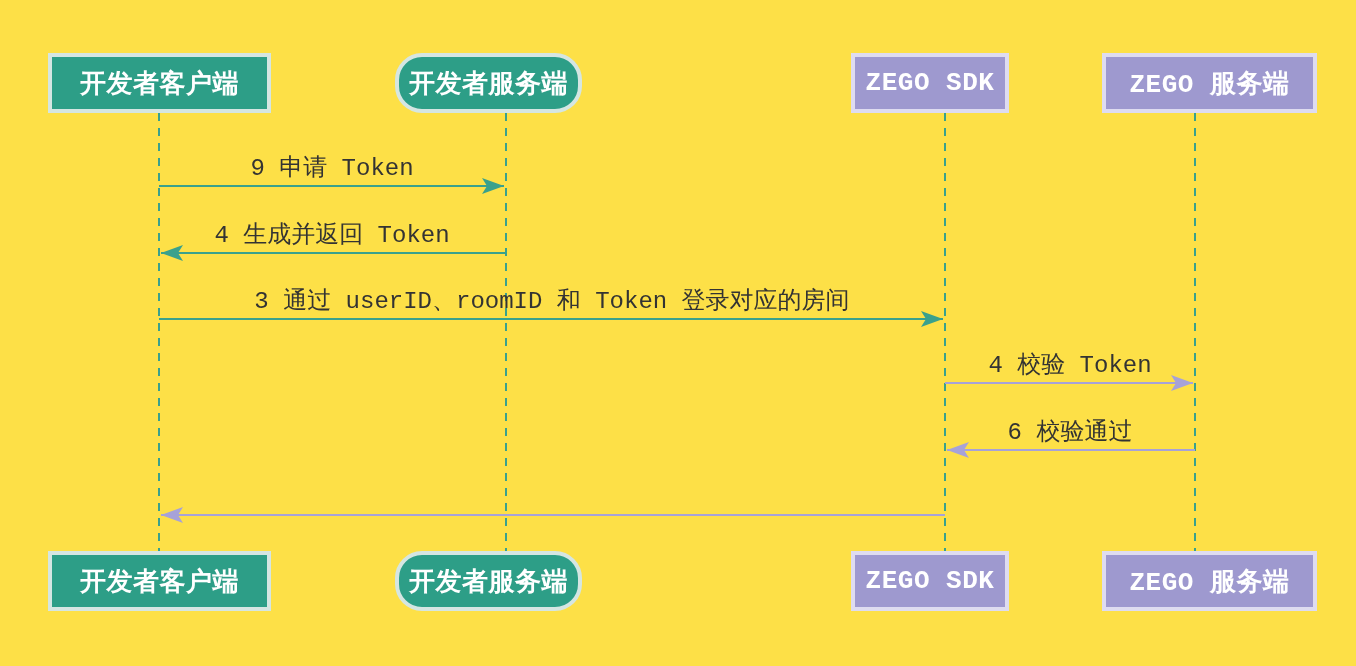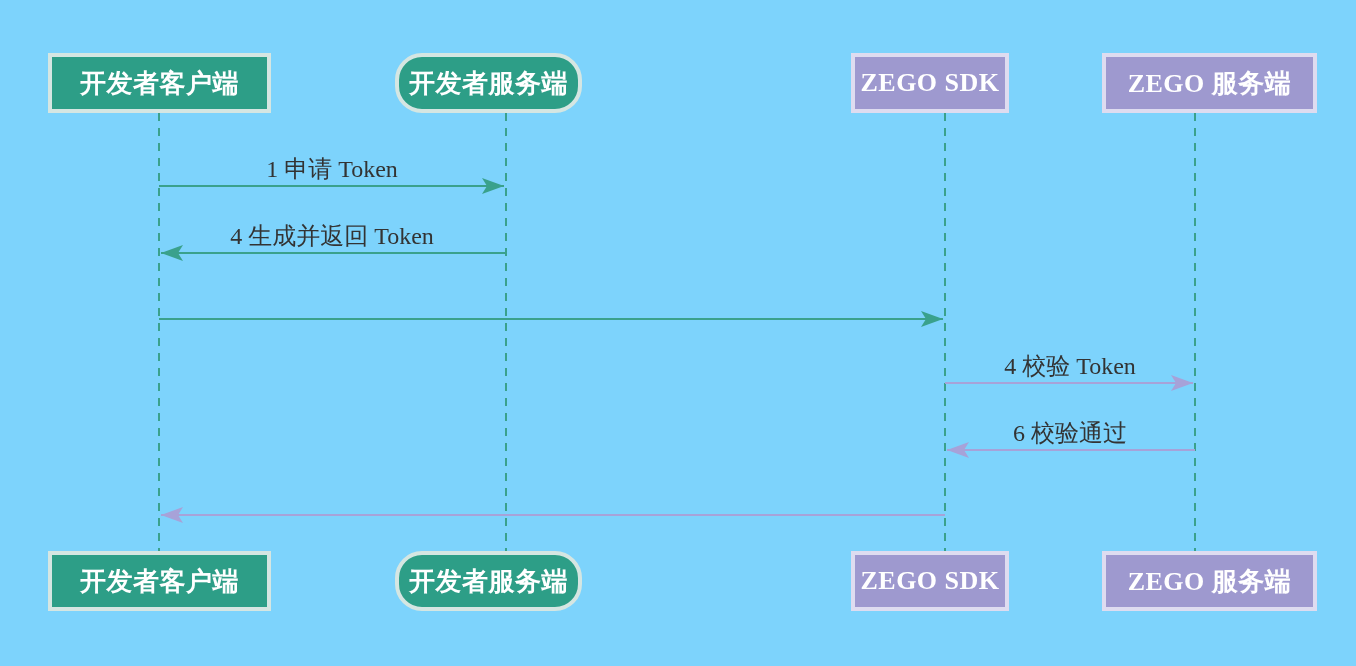--- a/index.html
+++ b/index.html
@@ -9,22 +9,22 @@
     --purple-line:#A7A2D8;
     --text:#333333;
     --actor-text:#FFFFFF;
     --teal-border:#D5E6E2;
     --purple-border:#DEDCF0;
   }
   html,body{margin:0;padding:0;background:#ffffff;}
   .canvas{
     position:relative;
     width:1356px;height:666px;
-    background:#7dd3fc;
-    font-family:Liberation Serif, serif;
+    background:#fde047;
+    font-family:Liberation Mono, monospace;
     overflow:hidden;
   }
   .arrows{position:absolute;left:0;top:0;width:1356px;height:666px;z-index:0;pointer-events:none;}
   .lifeline{stroke:var(--teal-line);stroke-width:2;stroke-dasharray:8 7;}
   .msgline-teal{stroke:var(--teal-line);stroke-width:2;}
   .msgline-purple{stroke:var(--purple-line);stroke-width:2;}
   .head-teal{fill:var(--teal-line);}
   .head-purple{fill:var(--purple-line);}
   .actor{
     position:absolute;
@@ -88,22 +88,23 @@
     <line class="msgline-purple" x1="945" y1="383" x2="1193" y2="383" marker-end="url(#arrow-purple)"></line>
     <line class="msgline-purple" x1="1195" y1="450" x2="947" y2="450" marker-end="url(#arrow-purple)"></line>
     <line class="msgline-purple" x1="945" y1="515" x2="161" y2="515" marker-end="url(#arrow-purple)"></line>
   </svg>
 
   <div class="actor green row-top a1">开发者客户端</div>
   <div class="actor green row-top a2">开发者服务端</div>
   <div class="actor purple row-top a3">ZEGO SDK</div>
   <div class="actor purple row-top a4">ZEGO 服务端</div>
 
-  <div class="msg m1">1 申请 Token</div>
+  <div class="msg m1">9 申请 Token</div>
   <div class="msg m2">4 生成并返回 Token</div>
+  <div class="msg m3">3 通过 userID、roomID 和 Token 登录对应的房间</div>
   <div class="msg m4">4 校验 Token</div>
   <div class="msg m5">6 校验通过</div>
 
   <div class="actor green row-bottom a1">开发者客户端</div>
   <div class="actor green row-bottom a2">开发者服务端</div>
   <div class="actor purple row-bottom a3">ZEGO SDK</div>
   <div class="actor purple row-bottom a4">ZEGO 服务端</div>
 
 </div>
 

